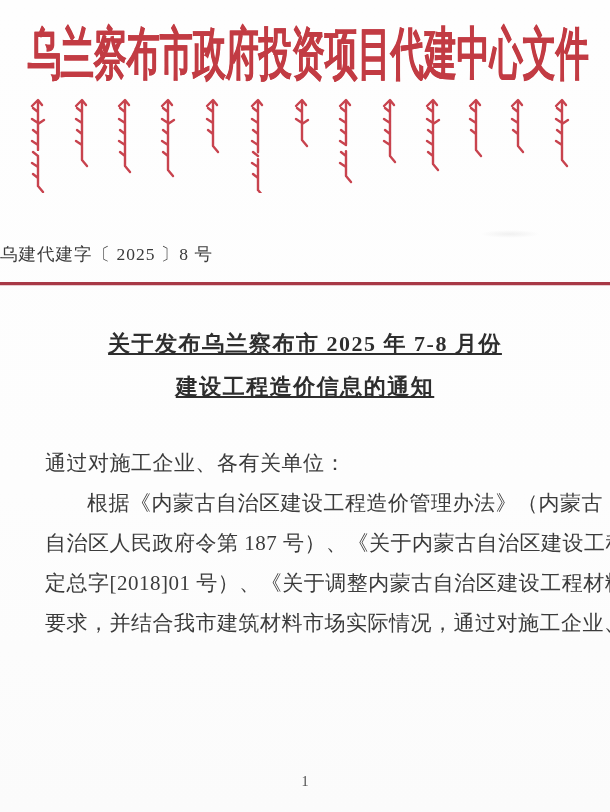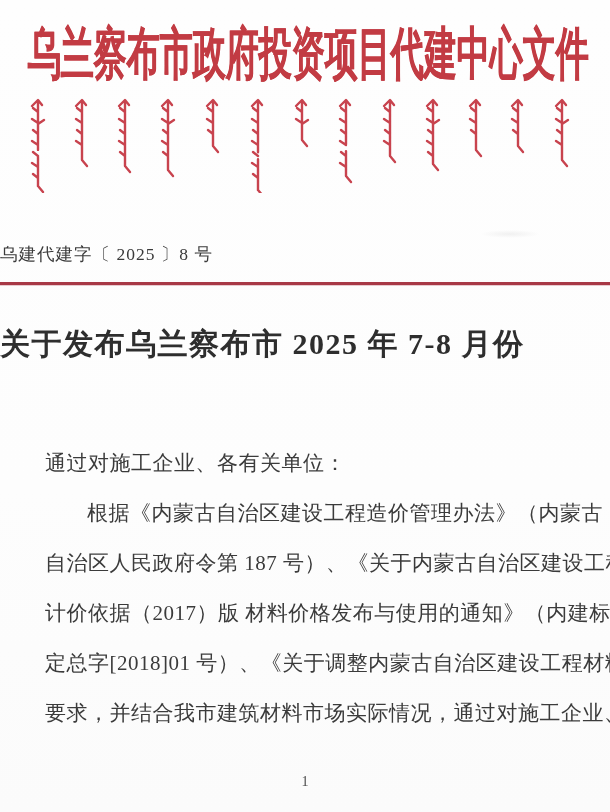--- a/index.html
+++ b/index.html
@@ -71,46 +71,47 @@
     background: #a83946;
     box-shadow: 0 1px 0 rgba(168,57,70,0.25);
   }
 
   
   .doc-title {
     position: absolute;
     top: 322px;
     left: 0;
     width: 100%;
-    font-size: 30px;
+    text-align: center;
+    font-size: 22px;
     font-weight: 700;
     color: #2e2e2e;
     line-height: 43px;
     letter-spacing: 1.5px;
+    text-decoration: underline;
   }
 
   
   .body-block {
     position: absolute;
     top: 443px;
     left: 45px;
     width: 522px;
     font-size: 21px;
     line-height: 40px;
     color: #3b3b3b;
     letter-spacing: 0.5px;
   }
   .salutation {
     text-align: left;
   }
   .body-line {
     text-align: justify;
     text-align-last: justify;
     white-space: nowrap;
-    margin-top: 10px;
   }
   .body-line.first {
     text-indent: 2em;
   }
 
   
   .page-number {
     position: absolute;
     top: 774px;
     left: 0;
@@ -181,27 +182,27 @@
         <path d="M 526 8 L 532 2 L 536 7 M 532 4 L 532 62 M 532 14 l -5 -4 M 532 25 l -6 -4 M 532 36 l -5 -4 M 532 47 l -6 -4 M 532 26 l 6 -4 M 532 62 l 5 6" fill="none" stroke="#c8434e" stroke-width="2.4" stroke-linecap="round" stroke-linejoin="round"></path>
       </g>
     </svg>
 
   <div class="doc-number">乌建代建字〔 2025 〕8 号</div>
 
   <div class="red-rule"></div>
 
   <div class="doc-title">
     <div>关于发布乌兰察布市 2025 年 7-8 月份</div>
+    <div>建设工程造价信息的通知</div>
   </div>
 
   <div class="body-block">
     <div class="salutation">通过对施工企业、各有关单位：</div>
     <div class="body-line first">根据《内蒙古自治区建设工程造价管理办法》（内蒙古</div>
     <div class="body-line">自治区人民政府令第 187 号）、《关于内蒙古自治区建设工程</div>
-    <div class="body-line">计价依据（2017）版  材料价格发布与使用的通知》（内建标</div>
     <div class="body-line">定总字[2018]01 号）、《关于调整内蒙古自治区建设工程材料</div>
     <div class="body-line">要求，并结合我市建筑材料市场实际情况，通过对施工企业、</div>
   </div>
 
   <div class="page-number">1</div>
 
   <div class="scan-smudge"></div>
 
 </div>
 

